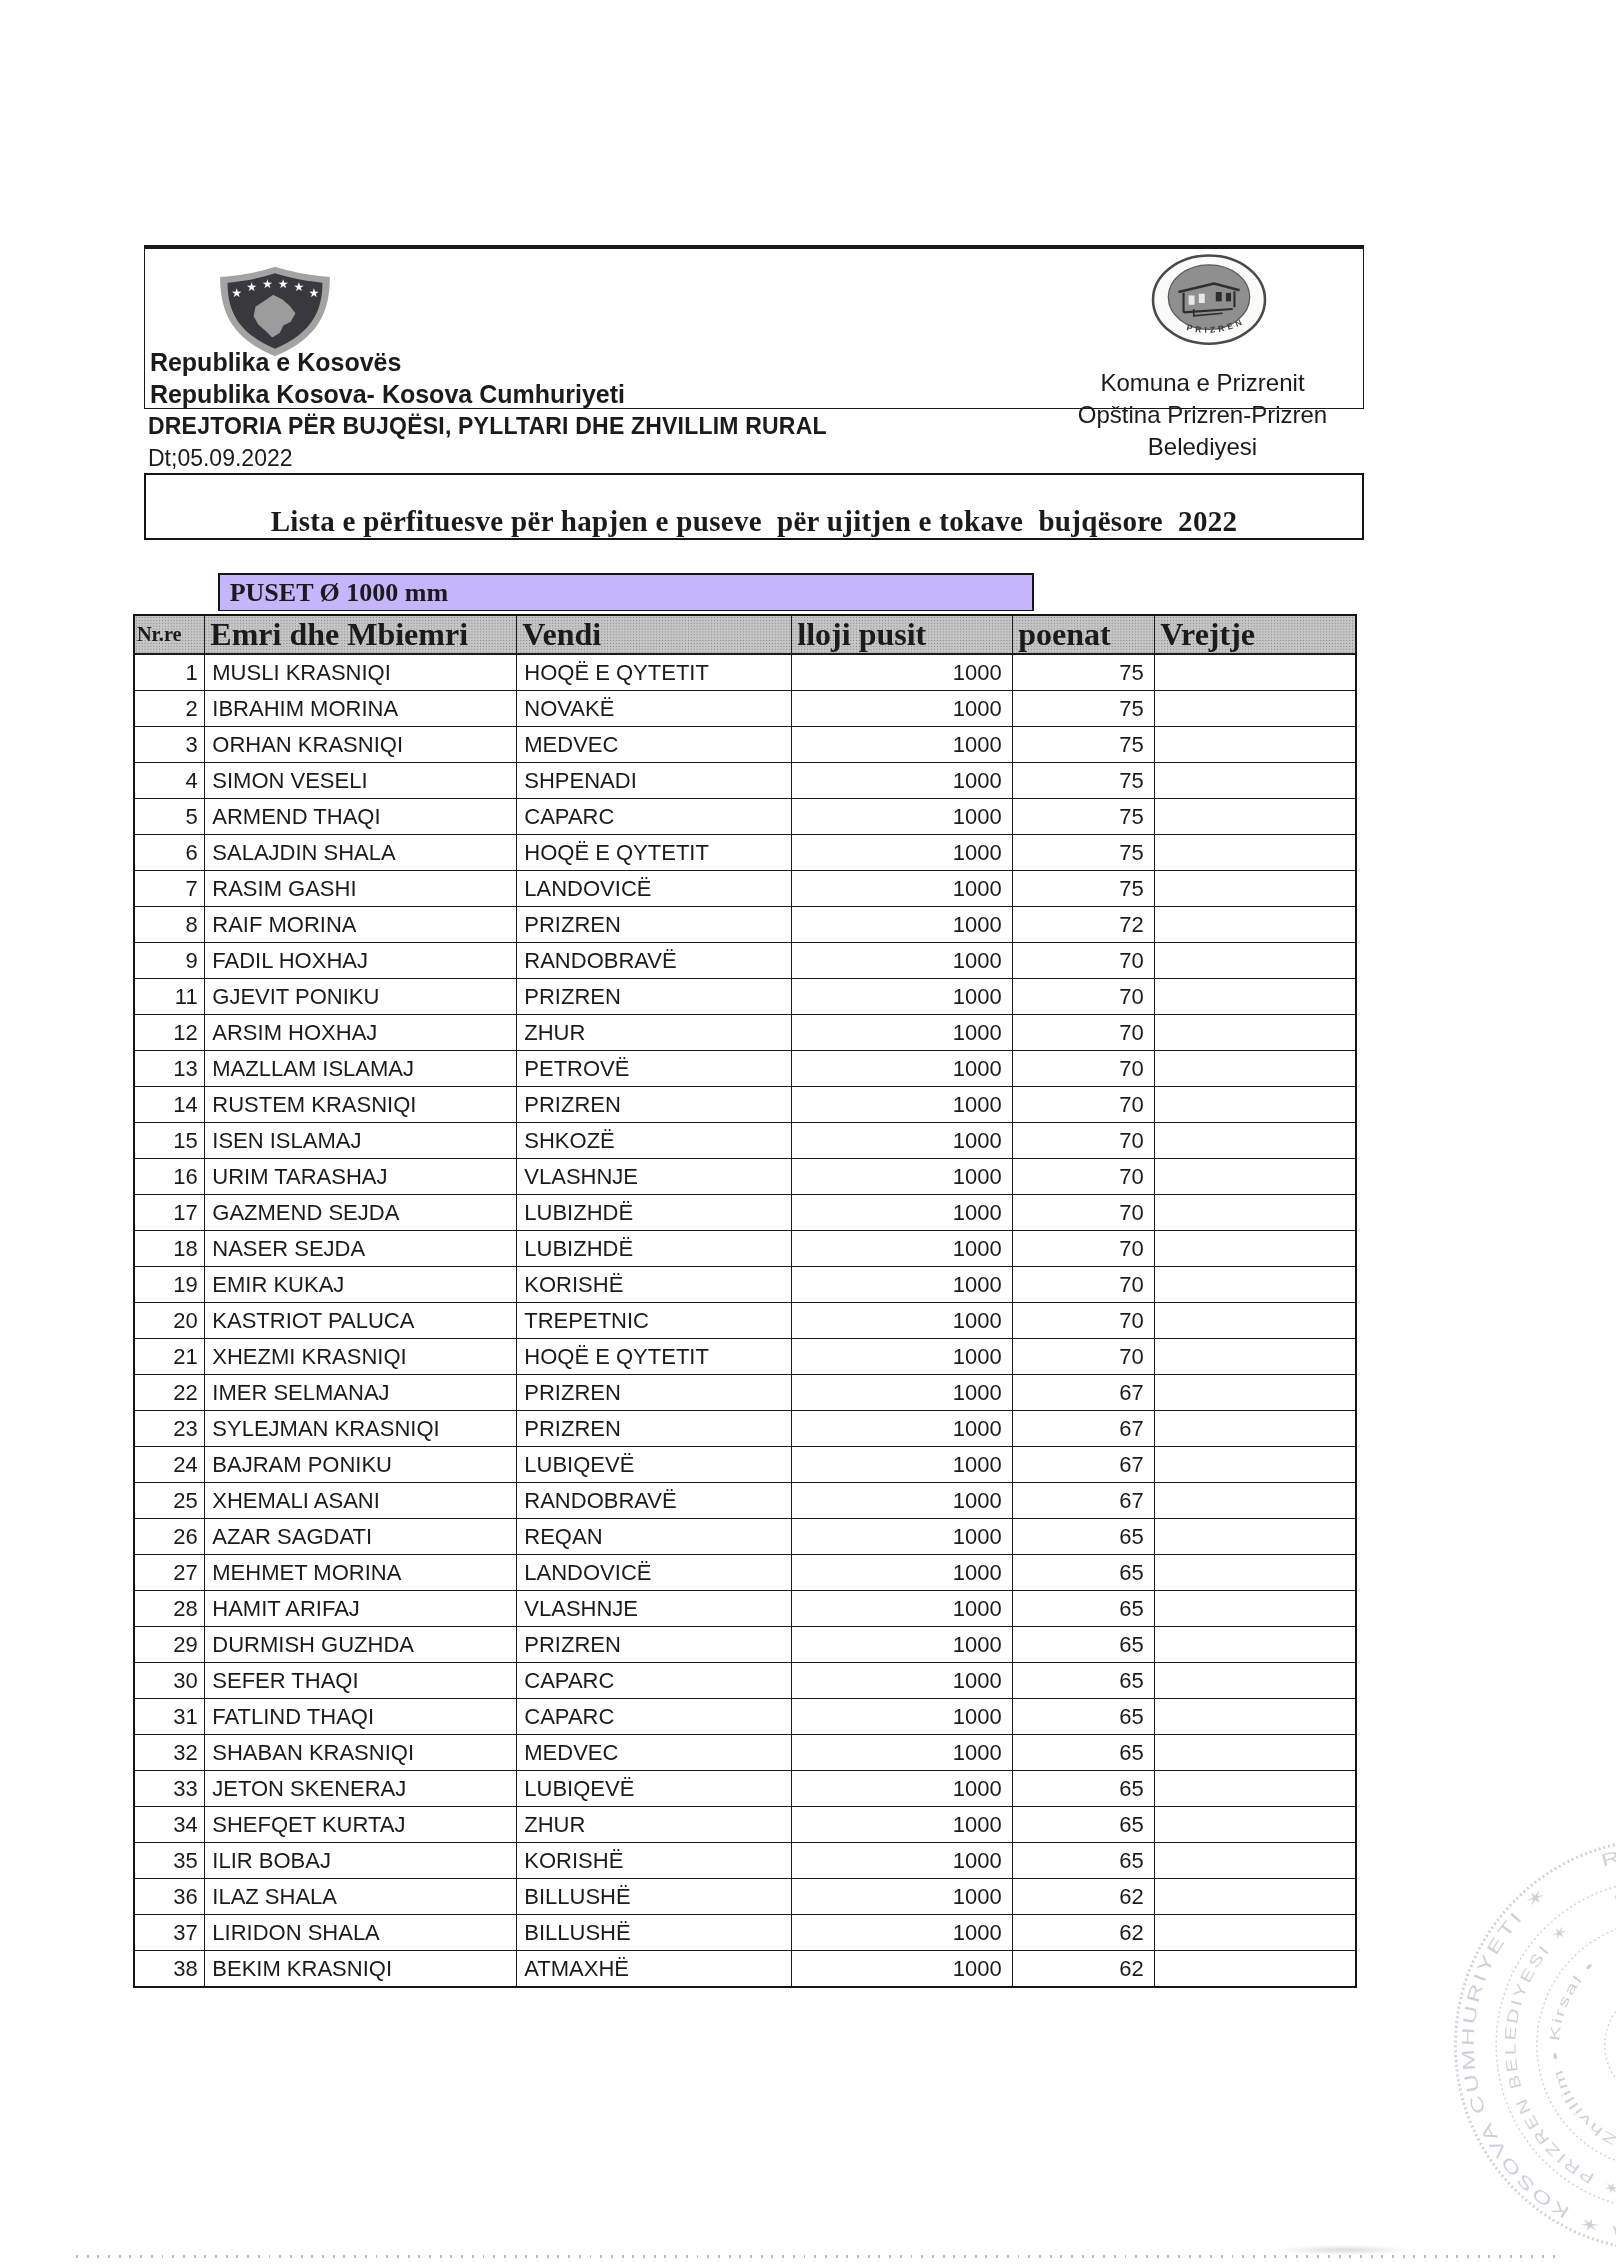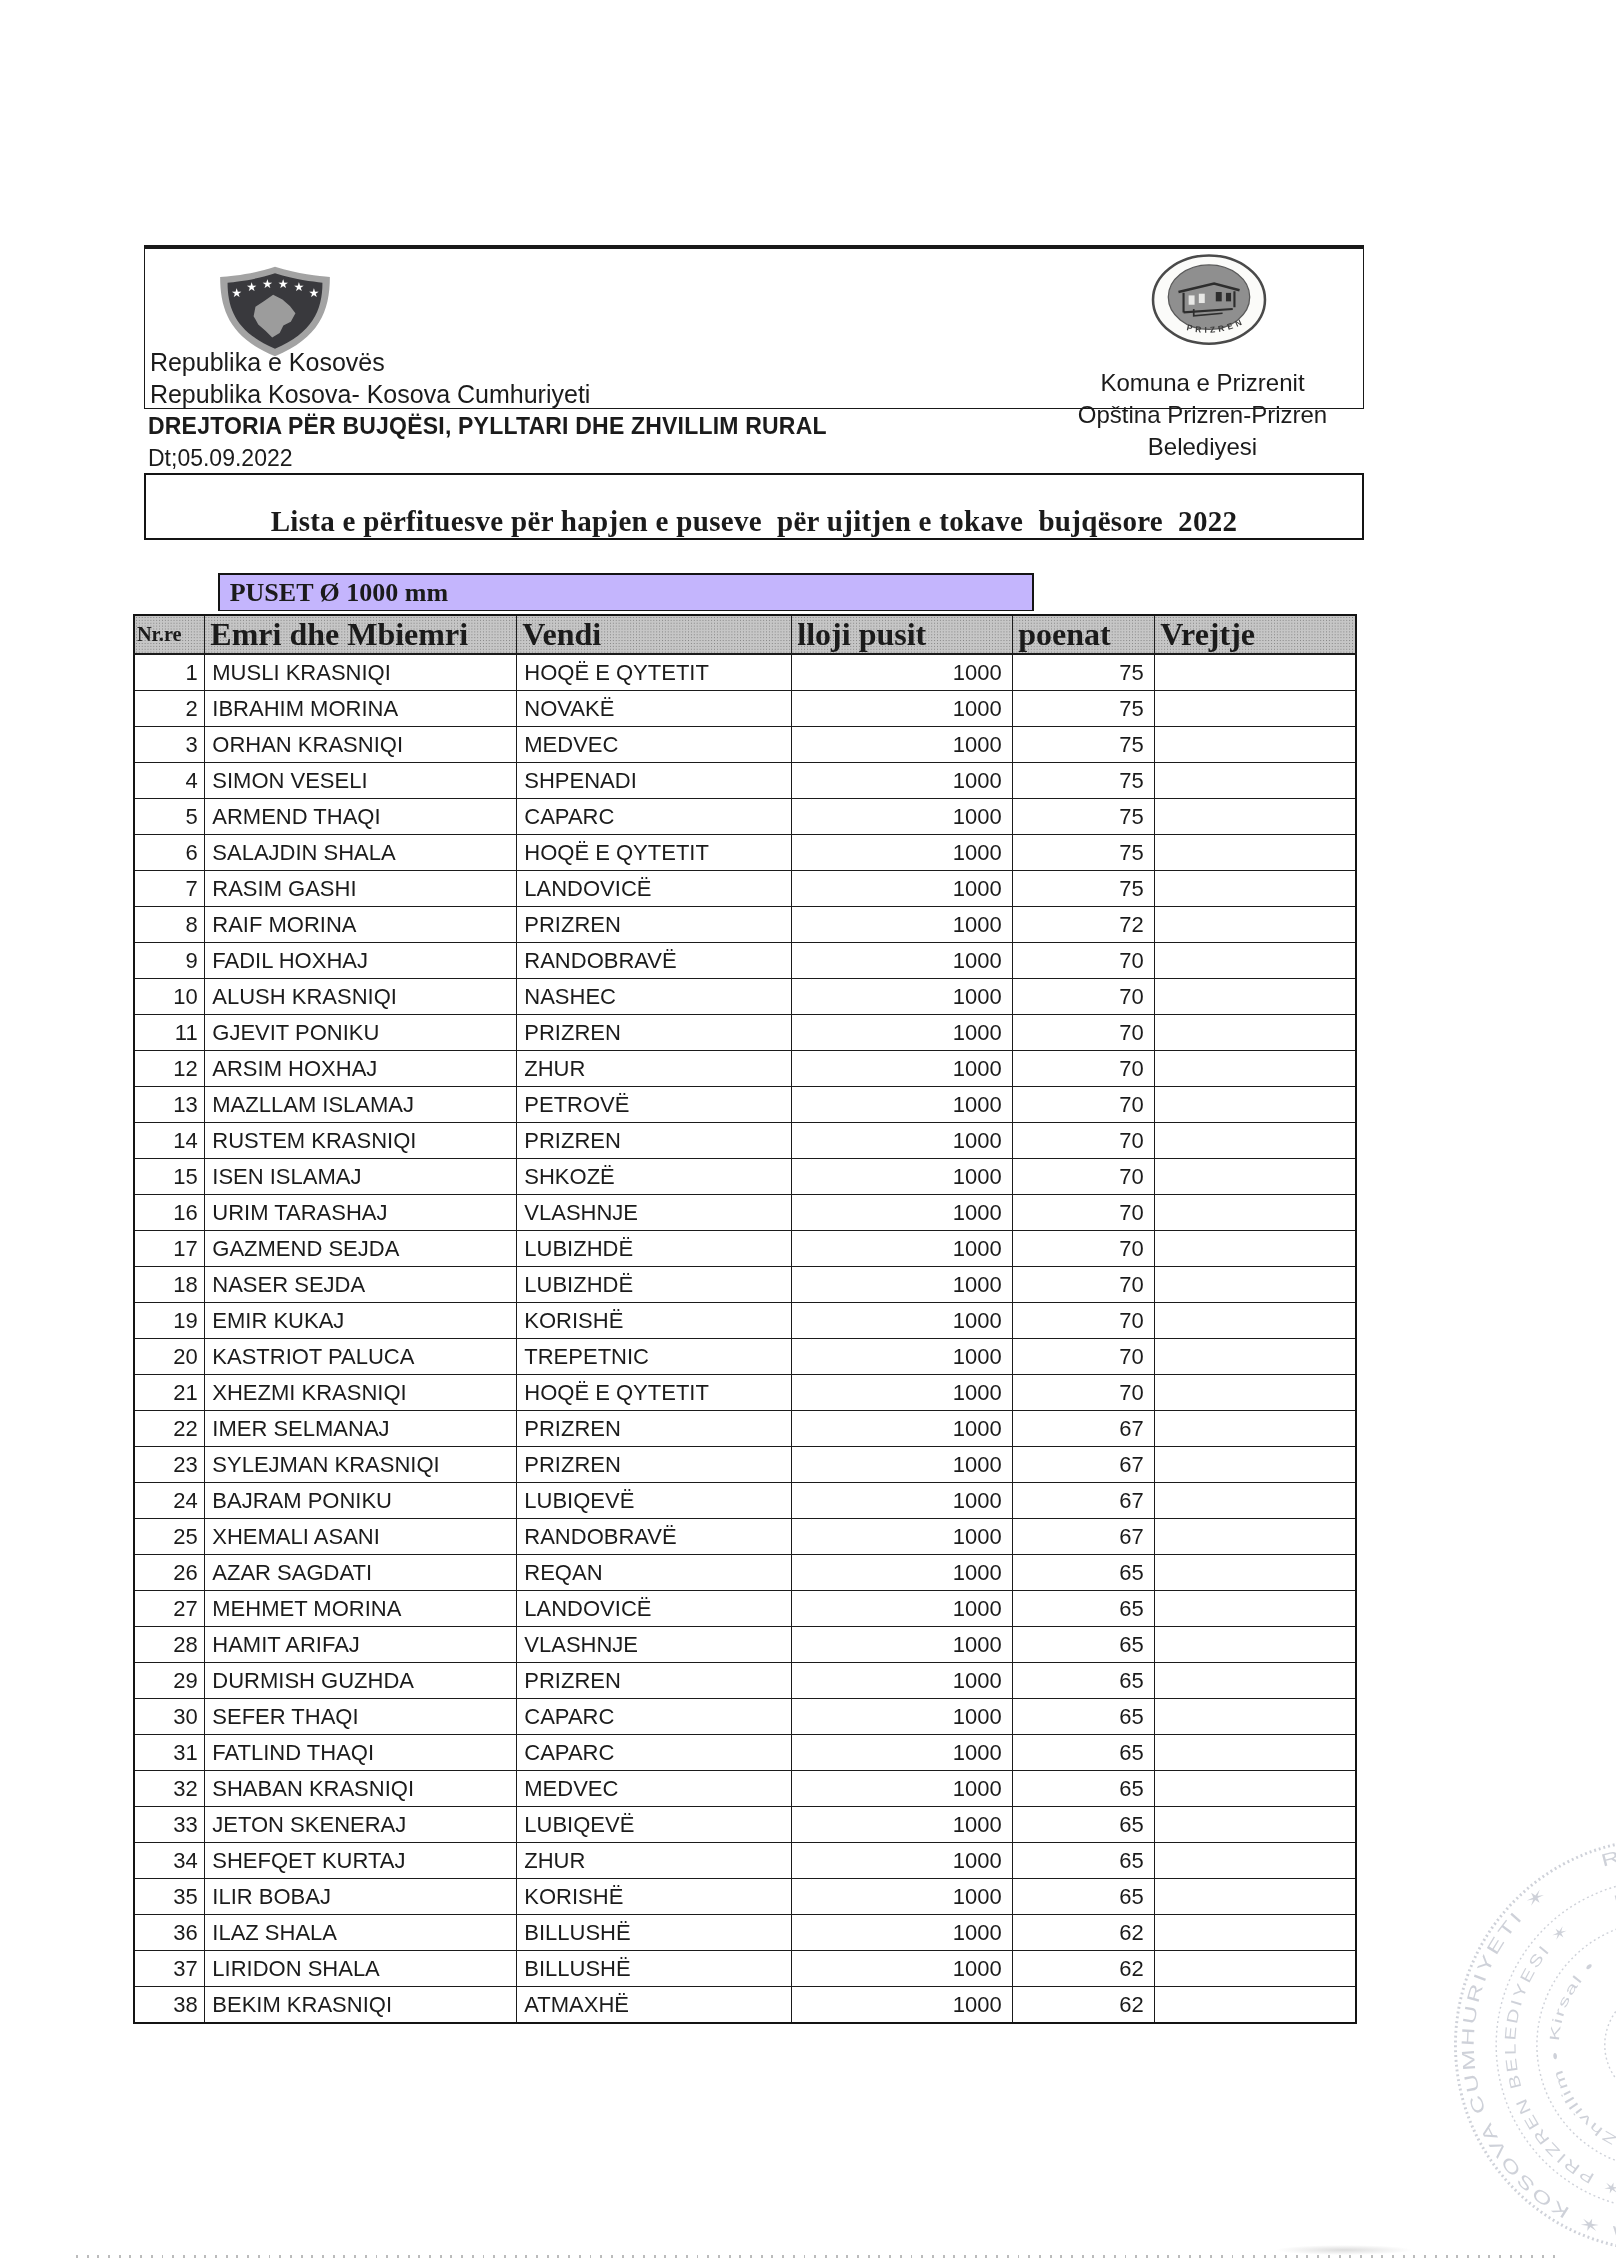--- a/index.html
+++ b/index.html
@@ -6,21 +6,21 @@
   .page{
     position:relative;width:1617px;height:2267px;background:#ffffff;
     overflow:hidden;font-family:"Liberation Sans",sans-serif;color:#1b1b1b;
   }
   
   .letterhead{
     position:absolute;left:144px;top:245px;width:1218px;height:159px;
     border:1.9px solid #191919;border-top-width:4.9px;
   }
   .lh-left-emblem{position:absolute;left:68px;top:15.5px;width:124px;height:93px;}
-  .lh-left-text{position:absolute;left:4.9px;top:97px;font-size:25px;line-height:32px;}
+  .lh-left-text{position:absolute;left:4.9px;top:97px;font-size:25px;line-height:32px;font-weight:bold;}
   .lh-right-logo{position:absolute;left:1004px;top:3.9px;width:120px;height:95px;}
   .lh-right-text{position:absolute;left:878px;top:99px;width:359px;text-align:center;font-size:24px;line-height:32px;margin-top:19px;}
   .dept-line{position:absolute;left:148px;top:413px;font-size:23px;letter-spacing:0.2px;font-weight:bold;}
   .date-line{position:absolute;left:148px;top:445px;font-size:23px;}
   
   .title-box{
     position:absolute;left:144px;top:473px;width:1216px;height:63px;
     border:2.9px solid #141414;display:flex;align-items:flex-end;justify-content:center;
   }
   .title-box span{
@@ -206,28 +206,20 @@
           <td class="cell-name">RAIF MORINA</td>
           <td class="cell-place">PRIZREN</td>
           <td class="cell-type">1000</td>
           <td class="cell-points">72</td>
           <td class="cell-note"></td>
         </tr>
         <tr>
           <td class="cell-nr">9</td>
           <td class="cell-name">FADIL HOXHAJ</td>
           <td class="cell-place">RANDOBRAVË</td>
-          <td class="cell-type">1000</td>
-          <td class="cell-points">70</td>
-          <td class="cell-note"></td>
-        </tr>
-        <tr>
-          <td class="cell-nr">10</td>
-          <td class="cell-name">ALUSH KRASNIQI</td>
-          <td class="cell-place">NASHEC</td>
           <td class="cell-type">1000</td>
           <td class="cell-points">70</td>
           <td class="cell-note"></td>
         </tr>
         <tr>
           <td class="cell-nr">11</td>
           <td class="cell-name">GJEVIT PONIKU</td>
           <td class="cell-place">PRIZREN</td>
           <td class="cell-type">1000</td>
           <td class="cell-points">70</td>

